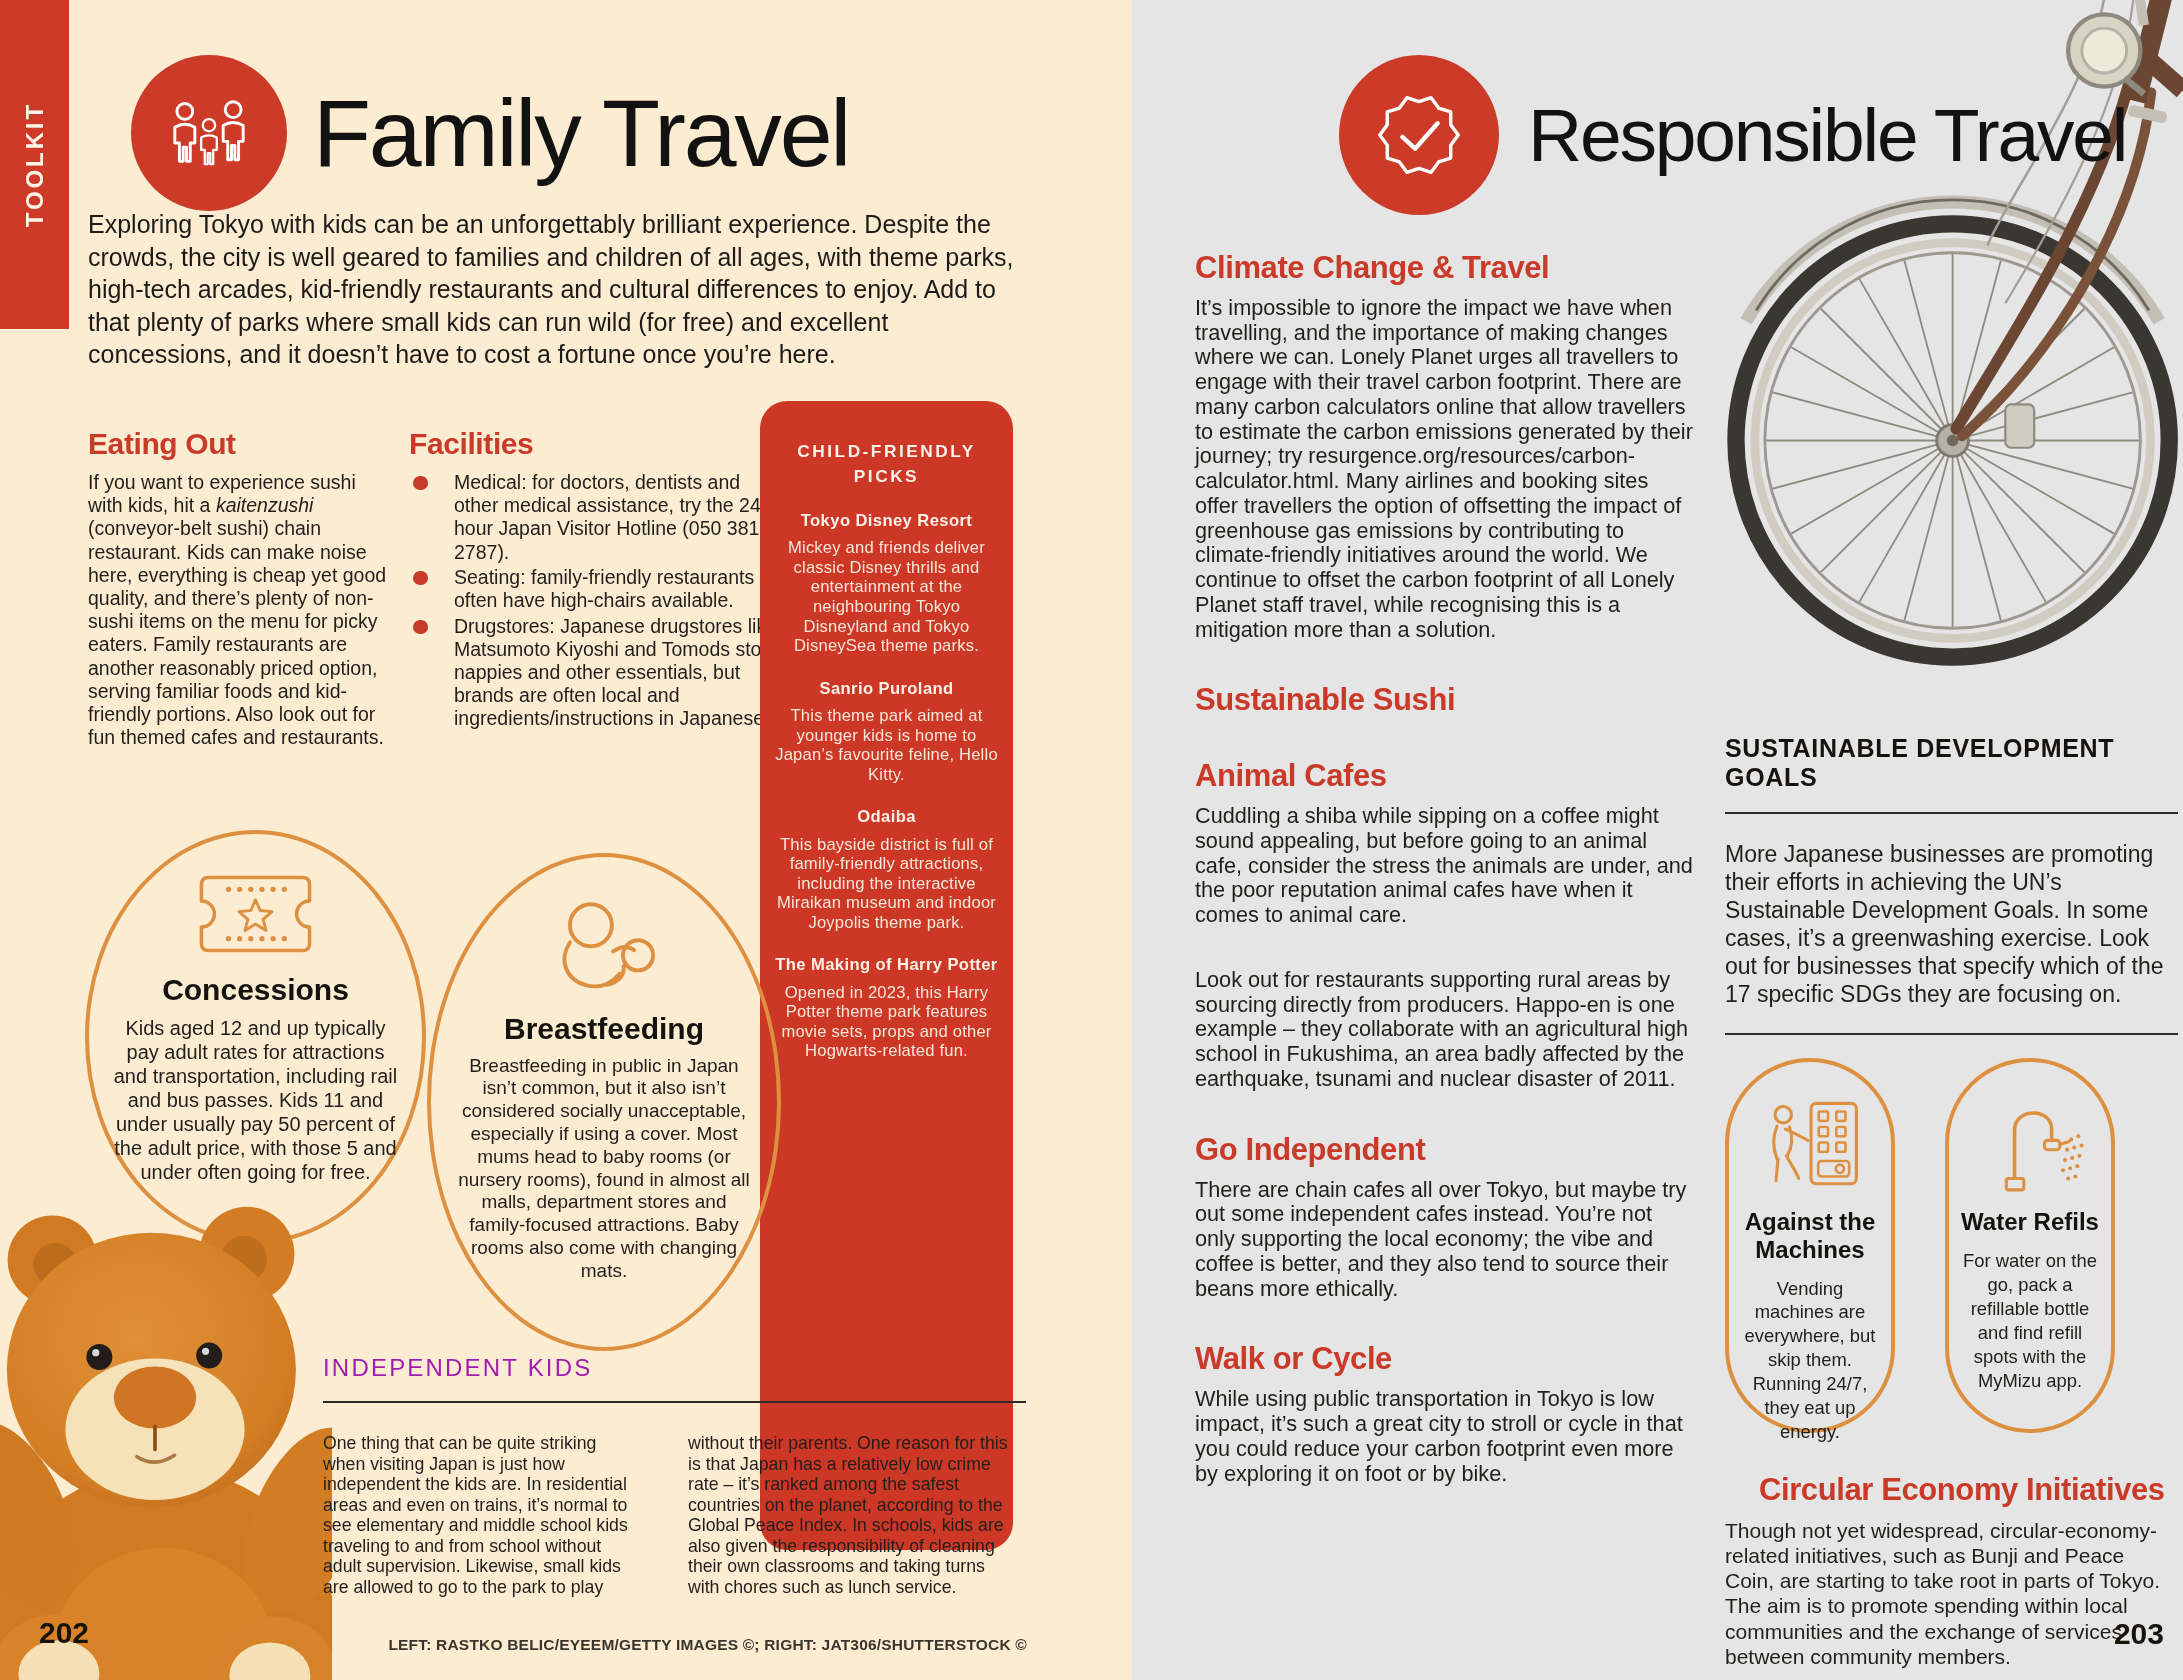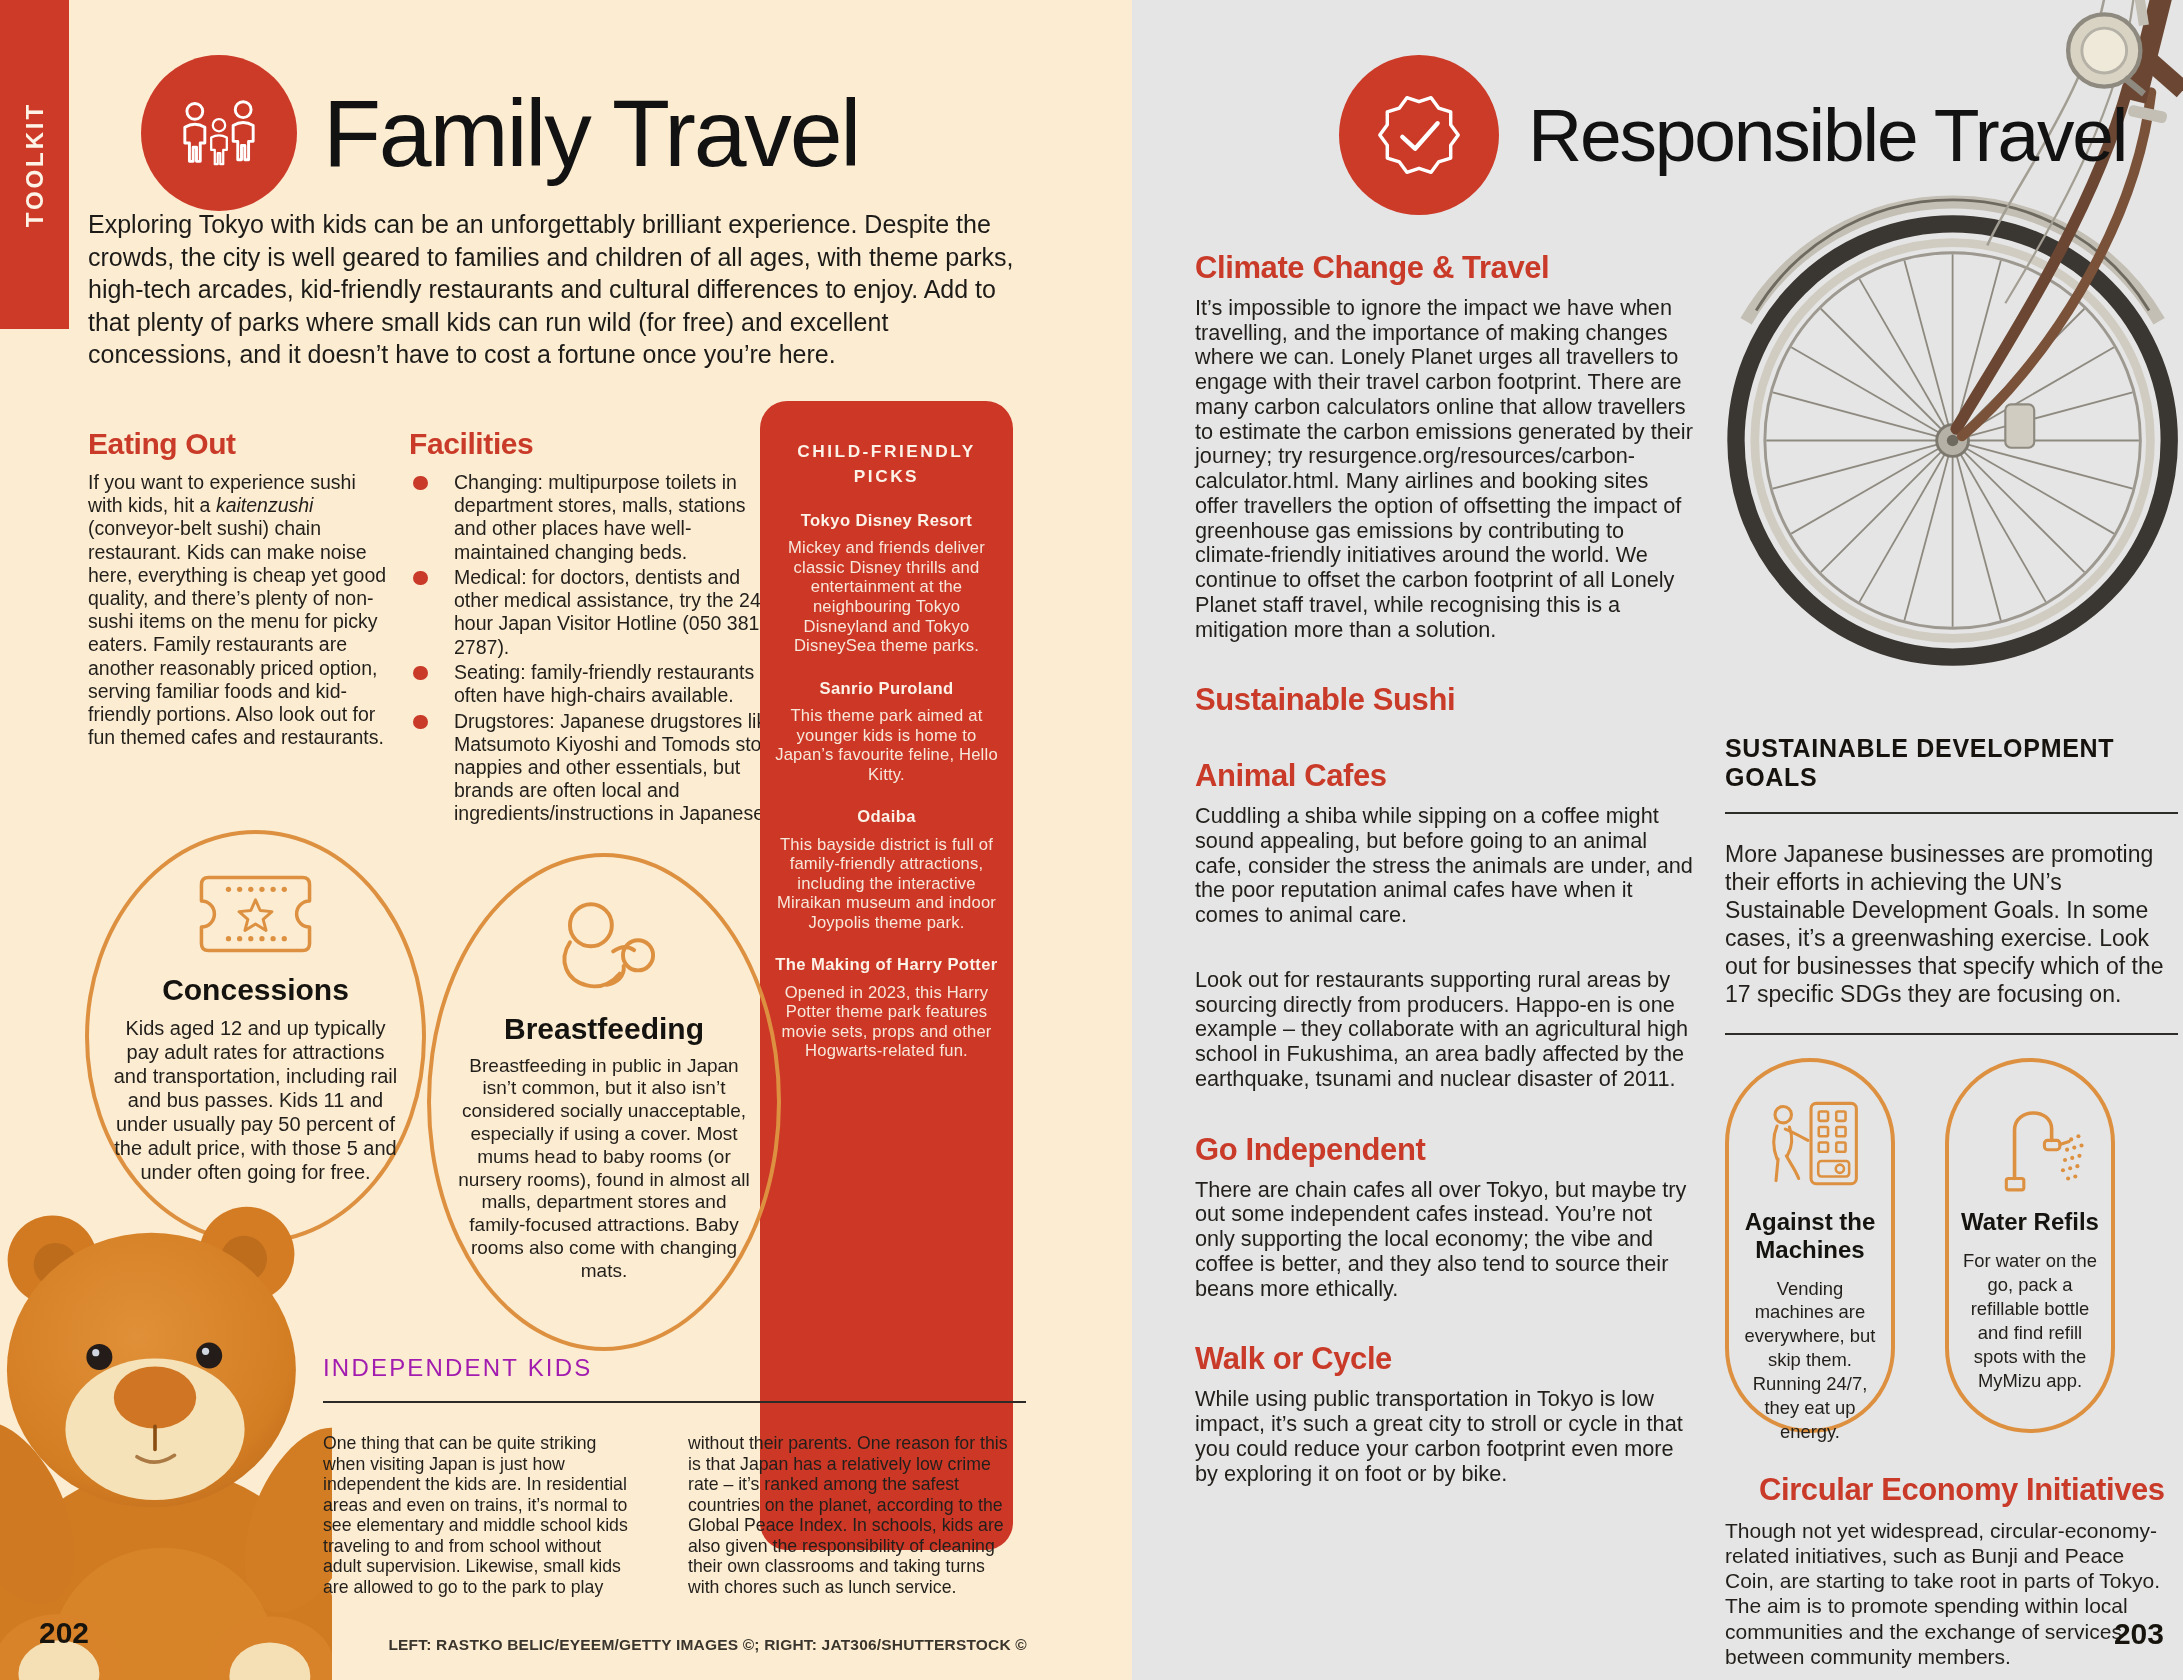--- a/index.html
+++ b/index.html
@@ -16,21 +16,21 @@
   .it { font-style:italic; }
   .pagenum { position:absolute; font-size:30px; font-weight:bold; color:#17140e; z-index:6; }
 
   
   .toolkit { position:absolute; left:0; top:0; width:69px; height:329px; background:#cd3b28;
              display:flex; align-items:center; justify-content:center; z-index:5; }
   .toolkit span { writing-mode:vertical-rl; transform:rotate(180deg); color:#fdf3e6; font-weight:bold;
                   font-size:24px; letter-spacing:2.9px; }
 
   
-  .lp-header { position:absolute; left:141px; top:55px; display:flex; align-items:center; gap:26px; z-index:2; }
+  .lp-header { position:absolute; left:131px; top:55px; display:flex; align-items:center; gap:26px; z-index:2; }
   .rp-header { position:absolute; left:207px; top:55px; display:flex; align-items:center; gap:29px; z-index:2; }
   .red-circle { border-radius:50%; background:#cc3a28; display:flex; align-items:center; justify-content:center; flex:none; }
   .lp-header .red-circle { width:156px; height:156px; }
   .rp-header .red-circle { width:160px; height:160px; }
   .big-title { font-weight:500; color:#121212; white-space:nowrap; }
   .lp-header .big-title { font-size:95px; letter-spacing:-2.2px; }
   .rp-header .big-title { font-size:75px; letter-spacing:-2.2px; }
 
   
   .intro { position:absolute; left:88px; top:208px; width:947px; font-size:25px; line-height:1.3; color:#1d1b18; }
@@ -126,21 +126,20 @@
   <p class="intro">Exploring Tokyo with kids can be an unforgettably brilliant experience. Despite the crowds, the city is well geared to families and children of all ages, with theme parks, high-tech arcades, kid-friendly restaurants and cultural differences to enjoy. Add to that plenty of parks where small kids can run wild (for free) and excellent concessions, and it doesn’t have to cost a fortune once you’re here.</p>
 
   <div class="col-eating">
     <h2 class="sec-h">Eating Out</h2>
     <p class="body-t"><span>If you want to experience sushi with kids, hit a </span><span class="it">kaitenzushi</span><span> (conveyor-belt sushi) chain restaurant. Kids can make noise here, everything is cheap yet good quality, and there’s plenty of non-sushi items on the menu for picky eaters. Family restaurants are another reasonably priced option, serving familiar foods and kid-friendly portions. Also look out for fun themed cafes and restaurants.</span></p>
   </div>
 
   <div class="col-fac">
     <h2 class="sec-h">Facilities</h2>
     <ul class="fac-list">
-      <li>Changing: multipurpose toilets in department stores, malls, stations and other places have well-maintained changing beds.</li>
       <li>Medical: for doctors, dentists and other medical assistance, try the 24-hour Japan Visitor Hotline (050 3816 2787).</li>
       <li>Seating: family-friendly restaurants often have high-chairs available.</li>
       <li>Drugstores: Japanese drugstores like Matsumoto Kiyoshi and Tomods stock nappies and other essentials, but brands are often local and ingredients/instructions in Japanese.</li>
     </ul>
   </div>
 
   <div class="red-box">
     <div class="red-box-h">CHILD-FRIENDLY PICKS</div>
     <div class="pick">
       <div class="pick-title">Tokyo Disney Resort</div>

